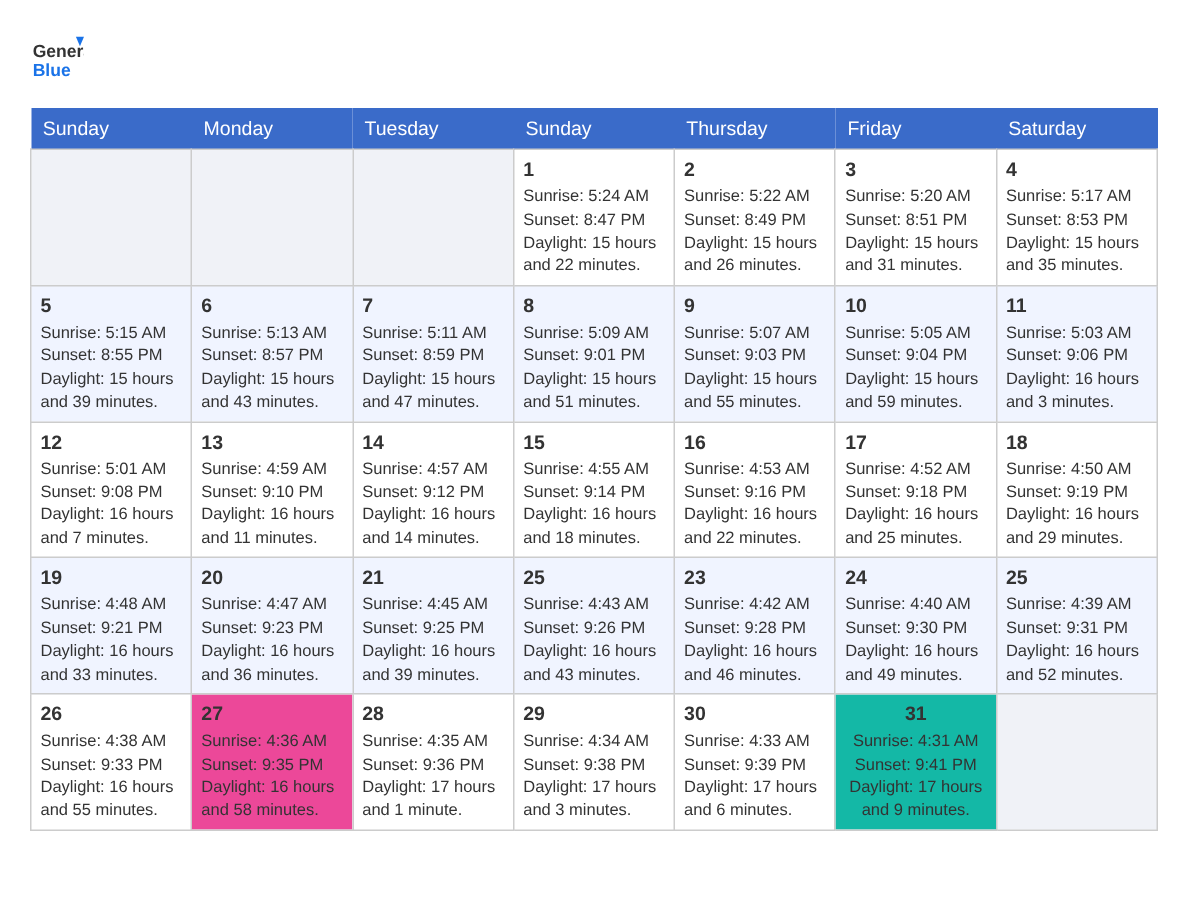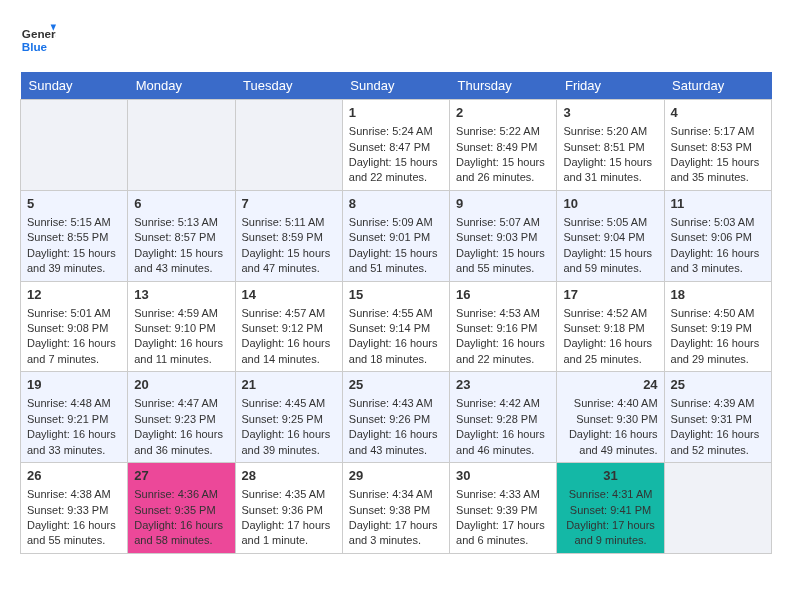--- a/index.html
+++ b/index.html
@@ -204,21 +204,21 @@
           <div class="day-detail">Sunrise: 4:45 AM<br>Sunset: 9:25 PM<br>Daylight: 16 hours<br>and 39 minutes.</div>
         </td>
         <td style="background: rgb(240, 244, 255);">
           <span class="day-num">25</span>
           <div class="day-detail">Sunrise: 4:43 AM<br>Sunset: 9:26 PM<br>Daylight: 16 hours<br>and 43 minutes.</div>
         </td>
         <td style="background: rgb(240, 244, 255);">
           <span class="day-num">23</span>
           <div class="day-detail">Sunrise: 4:42 AM<br>Sunset: 9:28 PM<br>Daylight: 16 hours<br>and 46 minutes.</div>
         </td>
-        <td style="background: rgb(240, 244, 255); text-align: right;">
+        <td style="background: rgb(240, 244, 255);">
           <span class="day-num">24</span>
           <div class="day-detail">Sunrise: 4:40 AM<br>Sunset: 9:30 PM<br>Daylight: 16 hours<br>and 49 minutes.</div>
         </td>
         <td style="background: rgb(240, 244, 255);">
           <span class="day-num">25</span>
           <div class="day-detail">Sunrise: 4:39 AM<br>Sunset: 9:31 PM<br>Daylight: 16 hours<br>and 52 minutes.</div>
         </td>
       </tr>
       <tr>
         <td style="background: rgb(255, 255, 255);">

